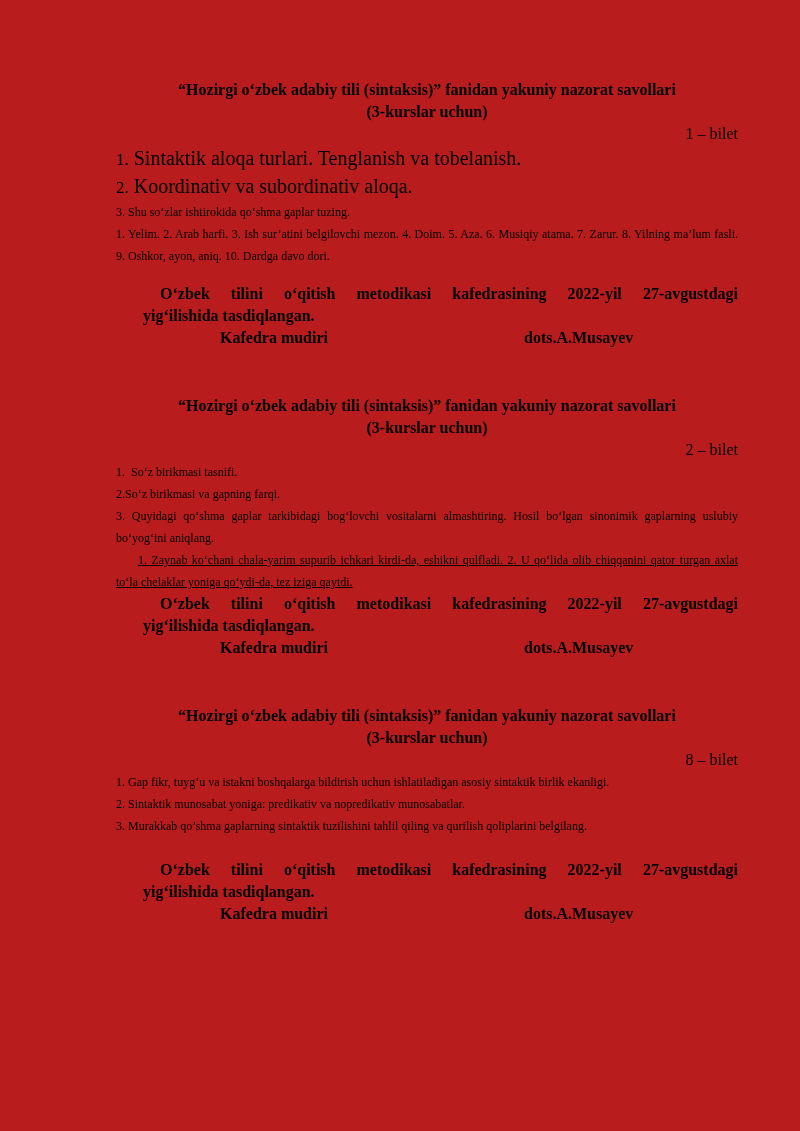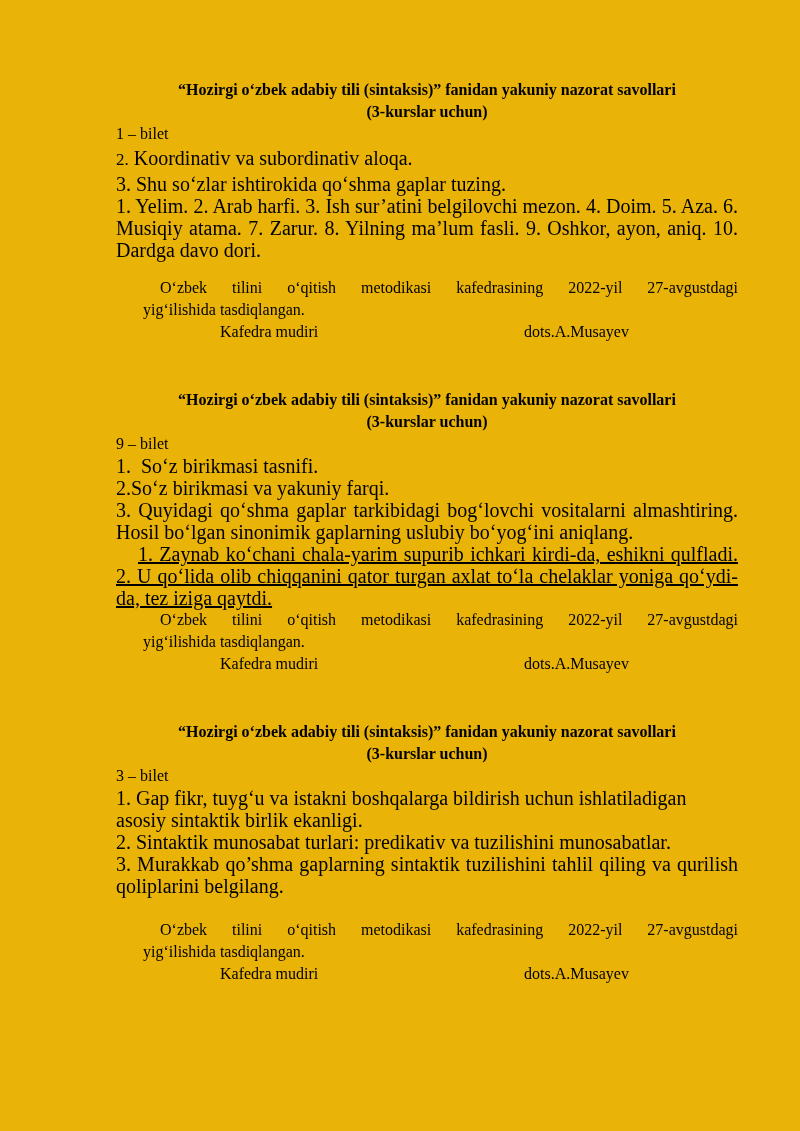--- a/index.html
+++ b/index.html
@@ -3,92 +3,93 @@
 <meta charset="utf-8">
 <style>
   * { margin: 0; padding: 0; box-sizing: border-box; }
   html, body { background: #ffffff; }
   body {
     width: 800px; height: 1131px; overflow: hidden;
     font-family: "Liberation Serif", serif;
     color: #000000;
     font-size: 16px; line-height: 22px;
   }
-  .page { width: 800px; height: 1131px; padding: 79px 62px 20px 116px; background: #eab308; }
+  .page { width: 800px; height: 1131px; padding: 79px 62px 20px 116px; background: #b91c1c; }
   section.bilet { margin-bottom: 46px; }
   section.bilet:last-child { margin-bottom: 0; }
   .title, .subtitle { font-weight: bold; text-align: center; font-size: 16px; line-height: 22px; }
-  .ticket-no { text-align: left; font-size: 16px; line-height: 22px; }
-  p.item { font-size: 20px; line-height: 22px; }
+  .ticket-no { text-align: right; font-size: 16px; line-height: 22px; }
+  p.item { font-size: 12px; line-height: 22px; }
   p.item.large { font-size: 20px; line-height: 27px; }
   p.item.large .qnum { font-size: 17px; }
   .justify { text-align: justify; }
   .example { text-align: justify; text-indent: 22px; text-decoration: underline; }
   .example-italic { font-style: italic; }
-  .approval { margin-top: 0; }
+  .approval { margin-top: 0; font-weight: bold; }
   .approval.gap-md { margin-top: 16px; }
   .approval.gap-lg { margin-top: 22px; }
   .appr-l1 { padding-left: 44px; text-align: justify; text-align-last: justify; }
   .appr-l2 { padding-left: 27px; }
   .sig-row { position: relative; padding-left: 104px; }
   .sig-right { position: absolute; left: 408px; top: 0; }
 </style>
 </head>
 <body>
 
 <div class="page">
 
   <section class="bilet">
     <div class="title">“Hozirgi o‘zbek adabiy tili (sintaksis)” fanidan yakuniy nazorat savollari</div>
     <div class="subtitle">(3-kurslar uchun)</div>
     <div class="ticket-no">1 – bilet</div>
 
+    <p class="item large"><span class="qnum">1.</span> <span>Sintaktik aloqa turlari. Tenglanish va tobelanish.</span></p>
     <p class="item large"><span class="qnum">2.</span> <span>Koordinativ va subordinativ aloqa.</span></p>
     <p class="item"><span class="qnum">3.</span> <span>Shu so‘zlar ishtirokida qo‘shma gaplar tuzing.</span></p>
 
     <p class="item justify">1. Yelim. 2. Arab harfi. 3. Ish sur’atini belgilovchi mezon. 4. Doim. 5. Aza. 6. Musiqiy atama. 7. Zarur. 8. Yilning ma’lum fasli. 9. Oshkor, ayon, aniq. 10. Dardga davo dori.</p>
 
     <div class="approval gap-md">
       <div class="appr-l1">O‘zbek tilini o‘qitish metodikasi kafedrasining 2022-yil 27-avgustdagi</div>
       <div class="appr-l2">yig‘ilishida tasdiqlangan.</div>
       <div class="sig-row">
         <span>Kafedra mudiri</span>
         <span class="sig-right">dots.A.Musayev</span>
       </div>
     </div>
   </section>
 
   <section class="bilet">
     <div class="title">“Hozirgi o‘zbek adabiy tili (sintaksis)” fanidan yakuniy nazorat savollari</div>
     <div class="subtitle">(3-kurslar uchun)</div>
-    <div class="ticket-no">9 – bilet</div>
+    <div class="ticket-no">2 – bilet</div>
 
     <p class="item"><span class="qnum">1.</span>&nbsp; <span>So‘z birikmasi tasnifi.</span></p>
-    <p class="item"><span class="qnum">2.</span><span>So‘z birikmasi va yakuniy farqi.</span></p>
+    <p class="item"><span class="qnum">2.</span><span>So‘z birikmasi va gapning farqi.</span></p>
     <p class="item justify"><span class="qnum">3.</span> <span>Quyidagi qo‘shma gaplar tarkibidagi bog‘lovchi vositalarni almashtiring. Hosil bo‘lgan sinonimik gaplarning uslubiy bo‘yog‘ini aniqlang.</span></p>
 
     <p class="item example">1. Zaynab ko‘chani chala-yarim supurib ichkari kirdi-da, eshikni qulfladi. 2. U qo‘lida olib chiqqanini qator turgan axlat to‘la chelaklar yoniga qo‘ydi-da, tez iziga qaytdi.</p>
 
     <div class="approval">
       <div class="appr-l1">O‘zbek tilini o‘qitish metodikasi kafedrasining 2022-yil 27-avgustdagi</div>
       <div class="appr-l2">yig‘ilishida tasdiqlangan.</div>
       <div class="sig-row">
         <span>Kafedra mudiri</span>
         <span class="sig-right">dots.A.Musayev</span>
       </div>
     </div>
   </section>
 
   <section class="bilet">
     <div class="title">“Hozirgi o‘zbek adabiy tili (sintaksis)” fanidan yakuniy nazorat savollari</div>
     <div class="subtitle">(3-kurslar uchun)</div>
-    <div class="ticket-no">3 – bilet</div>
+    <div class="ticket-no">8 – bilet</div>
 
     <p class="item"><span class="qnum">1.</span> <span>Gap fikr, tuyg‘u va istakni boshqalarga bildirish uchun ishlatiladigan asosiy sintaktik birlik ekanligi.</span></p>
-    <p class="item"><span class="qnum">2.</span> <span>Sintaktik munosabat turlari: predikativ va tuzilishini munosabatlar.</span></p>
+    <p class="item"><span class="qnum">2.</span> <span>Sintaktik munosabat yoniga: predikativ va nopredikativ munosabatlar.</span></p>
     <p class="item justify"><span class="qnum">3.</span> <span>Murakkab qo’shma gaplarning sintaktik tuzilishini tahlil qiling va qurilish qoliplarini belgilang.</span></p>
 
 
     <div class="approval gap-lg">
       <div class="appr-l1">O‘zbek tilini o‘qitish metodikasi kafedrasining 2022-yil 27-avgustdagi</div>
       <div class="appr-l2">yig‘ilishida tasdiqlangan.</div>
       <div class="sig-row">
         <span>Kafedra mudiri</span>
         <span class="sig-right">dots.A.Musayev</span>
       </div>

